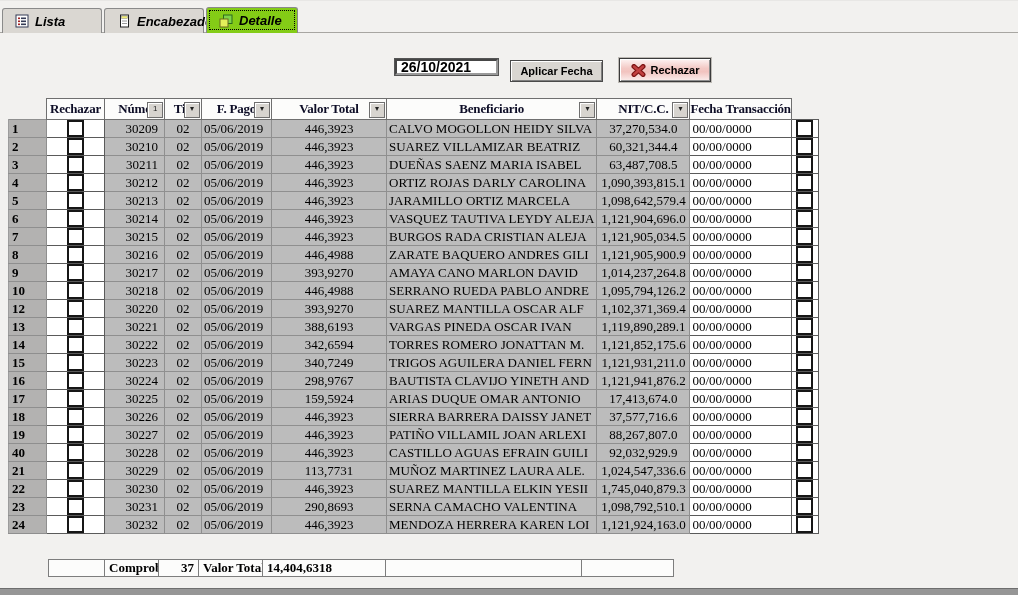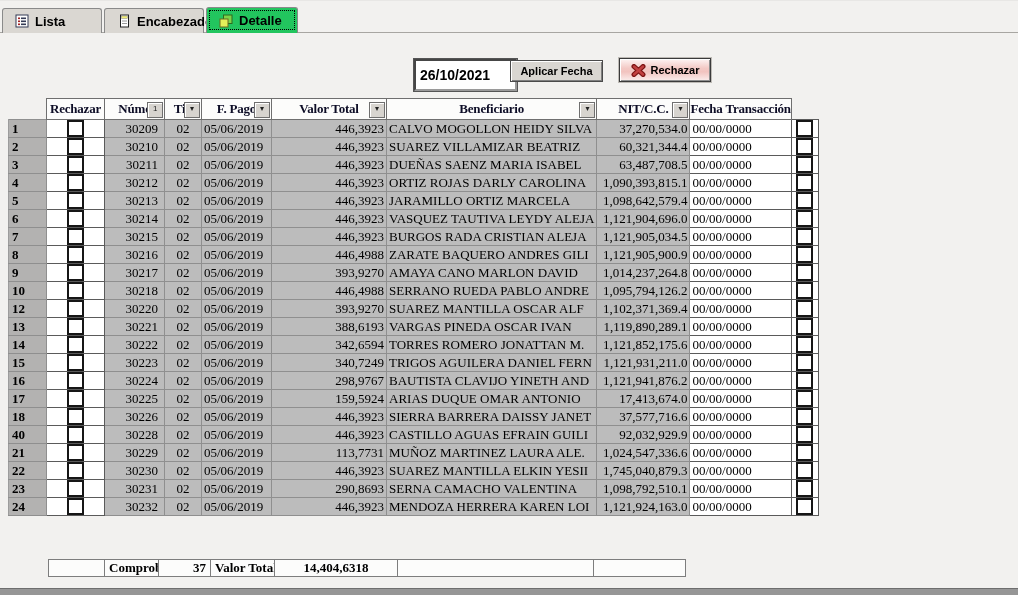--- a/index.html
+++ b/index.html
@@ -8,31 +8,31 @@
     background:#f2f1ef;
     font-family:"Liberation Sans", sans-serif;
     border-top:1px solid #e8e7e5;
   }
   
   .tabbar{position:absolute;left:2px;top:8px;display:flex;align-items:flex-end;gap:2px;height:24px;z-index:3;}
   .tab{
     height:23px;box-sizing:border-box;display:flex;align-items:center;gap:6px;
     padding:12px 12px;background:#dad7d2;border:1px solid #8a8a8a;border-bottom:none;
     border-radius:3px 3px 0 0;font-weight:bold;font-size:13px;color:#000;
-    width:100px;cursor:default;
+    width:100px;cursor:default;font-style:italic;
   }
   .tab.active{
-    height:26px;background:#22c55e;outline:1px dotted #000;outline-offset:-4px;
+    height:26px;background:#84cc16;outline:1px dotted #000;outline-offset:-4px;
     width:92px;position:relative;z-index:4;
   }
   .tabline{position:absolute;left:0;right:0;top:31px;height:1px;background:#a8a6a2;z-index:2;}
   .tab .ticon{display:inline-flex;flex:0 0 auto;}
   
   .date-input{
-    position:absolute;left:414px;top:58px;width:103px;height:32px;box-sizing:border-box;
+    position:absolute;left:395px;top:58px;width:103px;height:16px;box-sizing:border-box;
     border:2px inset #9a9a9a;outline:1px solid #555;background:#fff;
     font-family:"Liberation Sans",sans-serif;font-weight:bold;font-size:14px;padding:0 4px;color:#000;
   }
   .btn{
     position:absolute;box-sizing:border-box;display:flex;align-items:center;justify-content:center;gap:5px;
     font-family:"Liberation Sans",sans-serif;font-weight:bold;font-size:11px;color:#000;
     background:#d9d6d1;border:1px solid #4a4a4a;
     box-shadow:inset 1px 1px 0 #ffffff, inset -1px -1px 0 #7f7f7f;
     cursor:default;
   }
@@ -60,36 +60,36 @@
     font-family:"Liberation Sans",sans-serif;font-size:8px;font-weight:normal;line-height:12px;
     text-align:center;color:#222;cursor:default;
   }
   tbody td{
     height:18px;font-family:"Liberation Serif","DejaVu Serif",serif;font-size:13px;color:#000;
     background:#bcbcbc;border:1px solid #8f8f8f;padding:0 2px;line-height:17px;
   }
   tbody td.rownum{background:#b3b2b1;font-weight:bold;padding-left:3px;border-left:1px solid #9c9c9c;}
   tbody td.white{background:#ffffff;border:1px solid #5a5a5a;}
   tbody td.num{text-align:right;padding-right:6px;padding-left:10px;}
-  tbody td.rt{text-align:right;padding-right:2px;}
+  tbody td.rt{text-align:center;padding-right:2px;}
   tbody td.ctr{text-align:center;}
   .cb{width:13px;height:13px;background:#fff;border:2px solid #161616;margin:0 auto;}
   
   .gfooter{
     position:absolute;left:48px;top:558px;height:18px;display:flex;z-index:1;
     border:1px solid #7d7d7d;background:#fcfcfb;box-sizing:border-box;
   }
   .gfooter .fcell{
     box-sizing:border-box;border-right:1px solid #7d7d7d;height:100%;
     font-family:"Liberation Serif","DejaVu Serif",serif;font-weight:bold;font-size:13px;color:#000;
     line-height:15px;padding:0 4px;overflow:hidden;white-space:nowrap;
   }
   .gfooter .fcell:last-child{border-right:none;}
-  .f0{width:56px}.f1{width:54px}.f2{width:52px;text-align:right}.f3{width:64px}
-  .f4{width:123px;text-align:center;padding-right:6px}.f5{width:196px}.f6{width:91px}
+  .f0{width:56px}.f1{width:54px}.f2{width:40px;text-align:right}.f3{width:64px}
+  .f4{width:123px;text-align:left;padding-right:6px}.f5{width:196px}.f6{width:91px}
   
   .bottom-bar{position:absolute;left:0;right:0;top:587px;height:8px;background:#969696;border-top:1px solid #6e6e6e;}
 </style>
 </head>
 <body>
 
 <div class="tabbar">
   <div class="tab">
     <span class="ticon">
       <svg width="14" height="14">
@@ -433,20 +433,36 @@
         <td>05/06/2019</td>
         <td class="rt">446,3923</td>
         <td>SIERRA BARRERA DAISSY JANET</td>
         <td class="rt">37,577,716.6</td>
         <td class="white">00/00/0000</td>
         <td class="white ctr">
           <div class="cb"></div>
         </td>
       </tr>
       <tr>
+        <td class="rownum">19</td>
+        <td class="white ctr">
+          <div class="cb"></div>
+        </td>
+        <td class="num">30227</td>
+        <td class="ctr">02</td>
+        <td>05/06/2019</td>
+        <td class="rt">446,3923</td>
+        <td>PATIÑO VILLAMIL JOAN ARLEXI</td>
+        <td class="rt">88,267,807.0</td>
+        <td class="white">00/00/0000</td>
+        <td class="white ctr">
+          <div class="cb"></div>
+        </td>
+      </tr>
+      <tr>
         <td class="rownum">40</td>
         <td class="white ctr">
           <div class="cb"></div>
         </td>
         <td class="num">30228</td>
         <td class="ctr">02</td>
         <td>05/06/2019</td>
         <td class="rt">446,3923</td>
         <td>CASTILLO AGUAS EFRAIN GUILI</td>
         <td class="rt">92,032,929.9</td>

